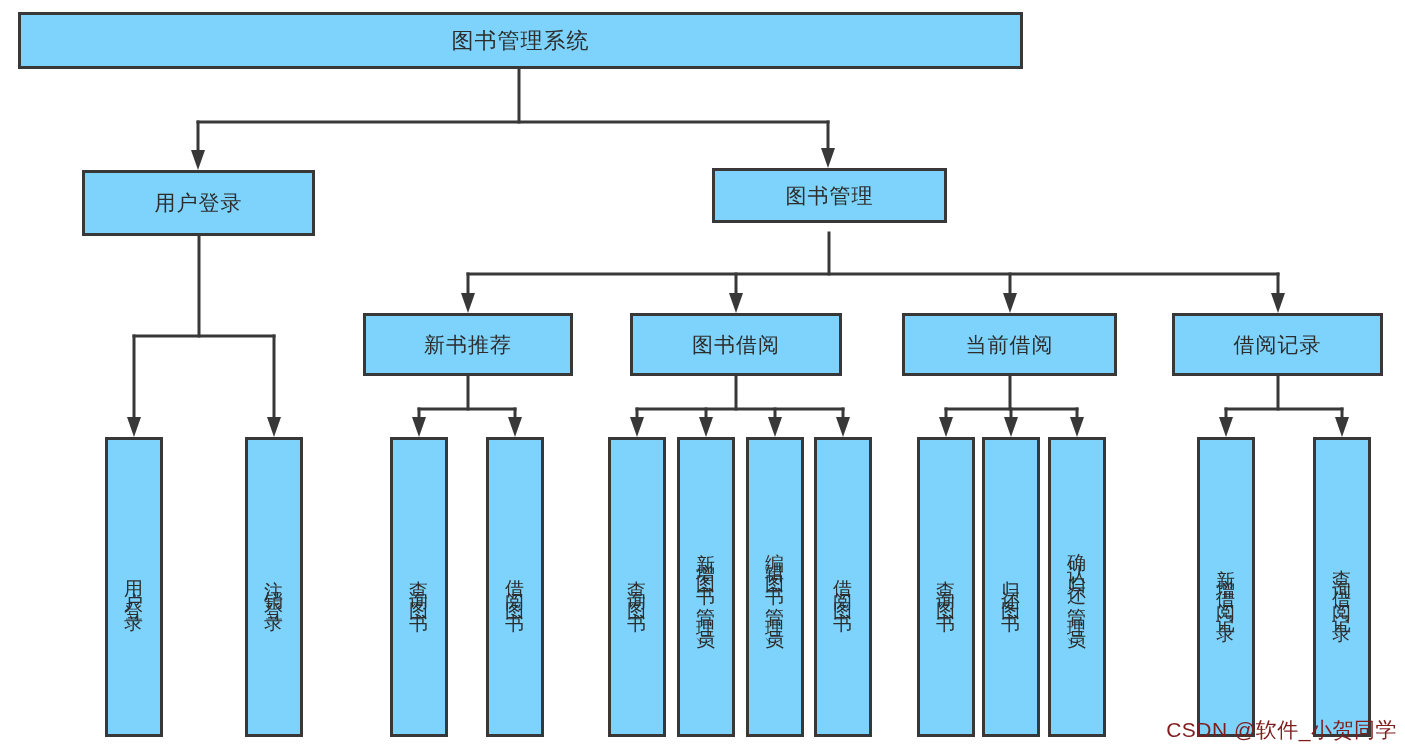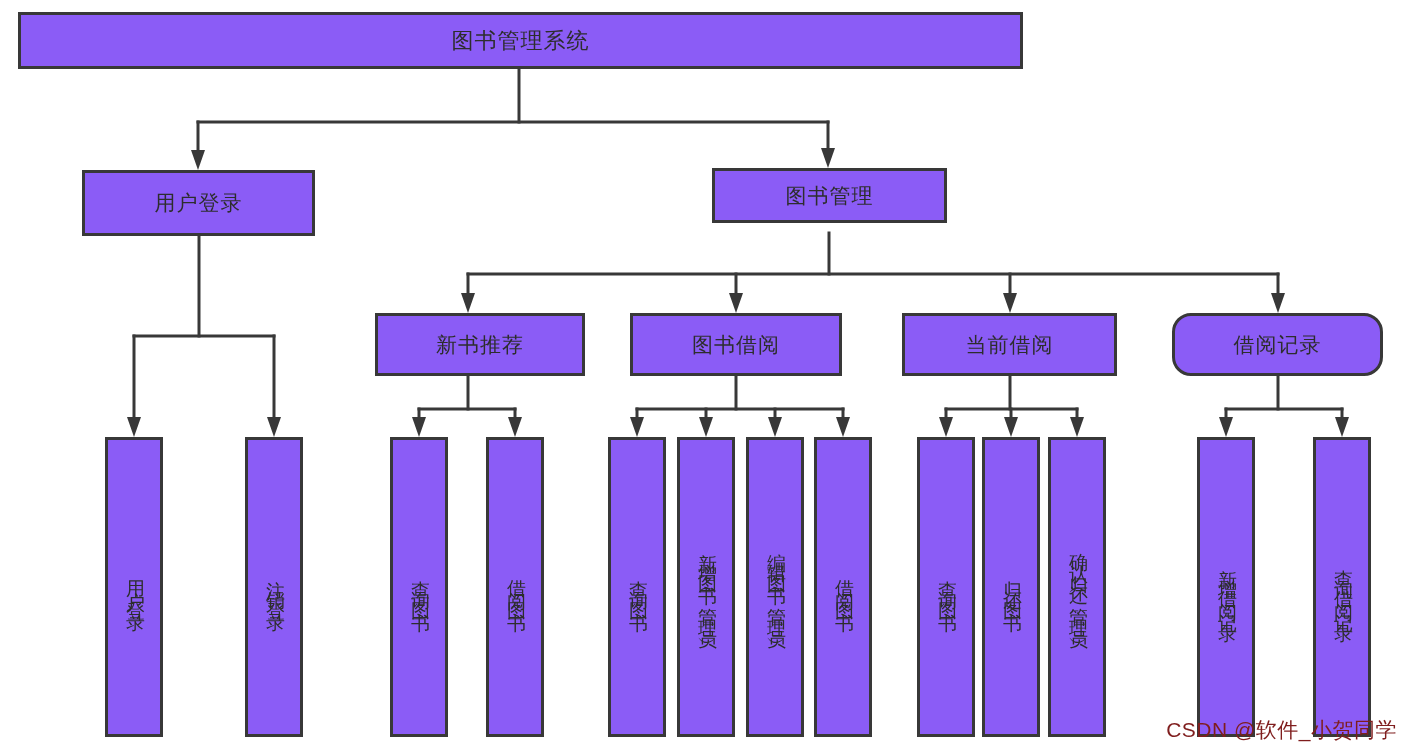--- a/index.html
+++ b/index.html
@@ -15,29 +15,28 @@
   }
 
   svg.connectors {
     position: absolute;
     left: 0; top: 0;
     z-index: 1;
   }
 
   .node {
     position: absolute;
-    background: #8b5cf6;
+    background: #7dd3fc;
     border: 3px solid #383838;
     display: flex;
     align-items: center;
     justify-content: center;
     z-index: 2;
     color: #2d2d2d;
     text-align: center;
-    font-family: Liberation Mono, monospace;
   }
 
   .hbox { font-size: 21px; letter-spacing: 1px; white-space: nowrap; }
   .root-box { font-size: 22px; letter-spacing: 1px; }
 
   .vbox span {
     writing-mode: vertical-rl;
     text-orientation: mixed;
     font-size: 19px;
     line-height: 1;
@@ -115,27 +114,27 @@
       <line x1="1342" y1="409" x2="1342" y2="423" stroke="#383838" stroke-width="3" stroke-linecap="square"></line>
       <polygon points="1335,417 1349,417 1342,437" fill="#383838"></polygon>
     </svg>
 
   <div class="node hbox root-box" style="left:18px; top:12px; width:1005px; height:57px;">图书管理系统</div>
 
   <div class="node hbox" style="left:82px; top:170px; width:233px; height:66px;">用户登录</div>
 
   <div class="node hbox" style="left:712px; top:168px; width:235px; height:55px;">图书管理</div>
 
-  <div class="node hbox" style="left:363px; top:313px; width:210px; height:63px;margin-left:12px;">新书推荐</div>
+  <div class="node hbox" style="left:363px; top:313px; width:210px; height:63px;">新书推荐</div>
 
   <div class="node hbox" style="left:630px; top:313px; width:212px; height:63px;">图书借阅</div>
 
   <div class="node hbox" style="left:902px; top:313px; width:215px; height:63px;">当前借阅</div>
 
-  <div class="node hbox" style="left:1172px; top:313px; width:211px; height:63px;border-radius:19px;">借阅记录</div>
+  <div class="node hbox" style="left:1172px; top:313px; width:211px; height:63px;">借阅记录</div>
 
   <div class="node vbox" style="left:105px; top:437px; width:58px; height:300px;">
     <span>用户登录</span>
   </div>
 
   <div class="node vbox" style="left:245px; top:437px; width:58px; height:300px;">
     <span>注销登录</span>
   </div>
 
   <div class="node vbox" style="left:390px; top:437px; width:58px; height:300px;">

